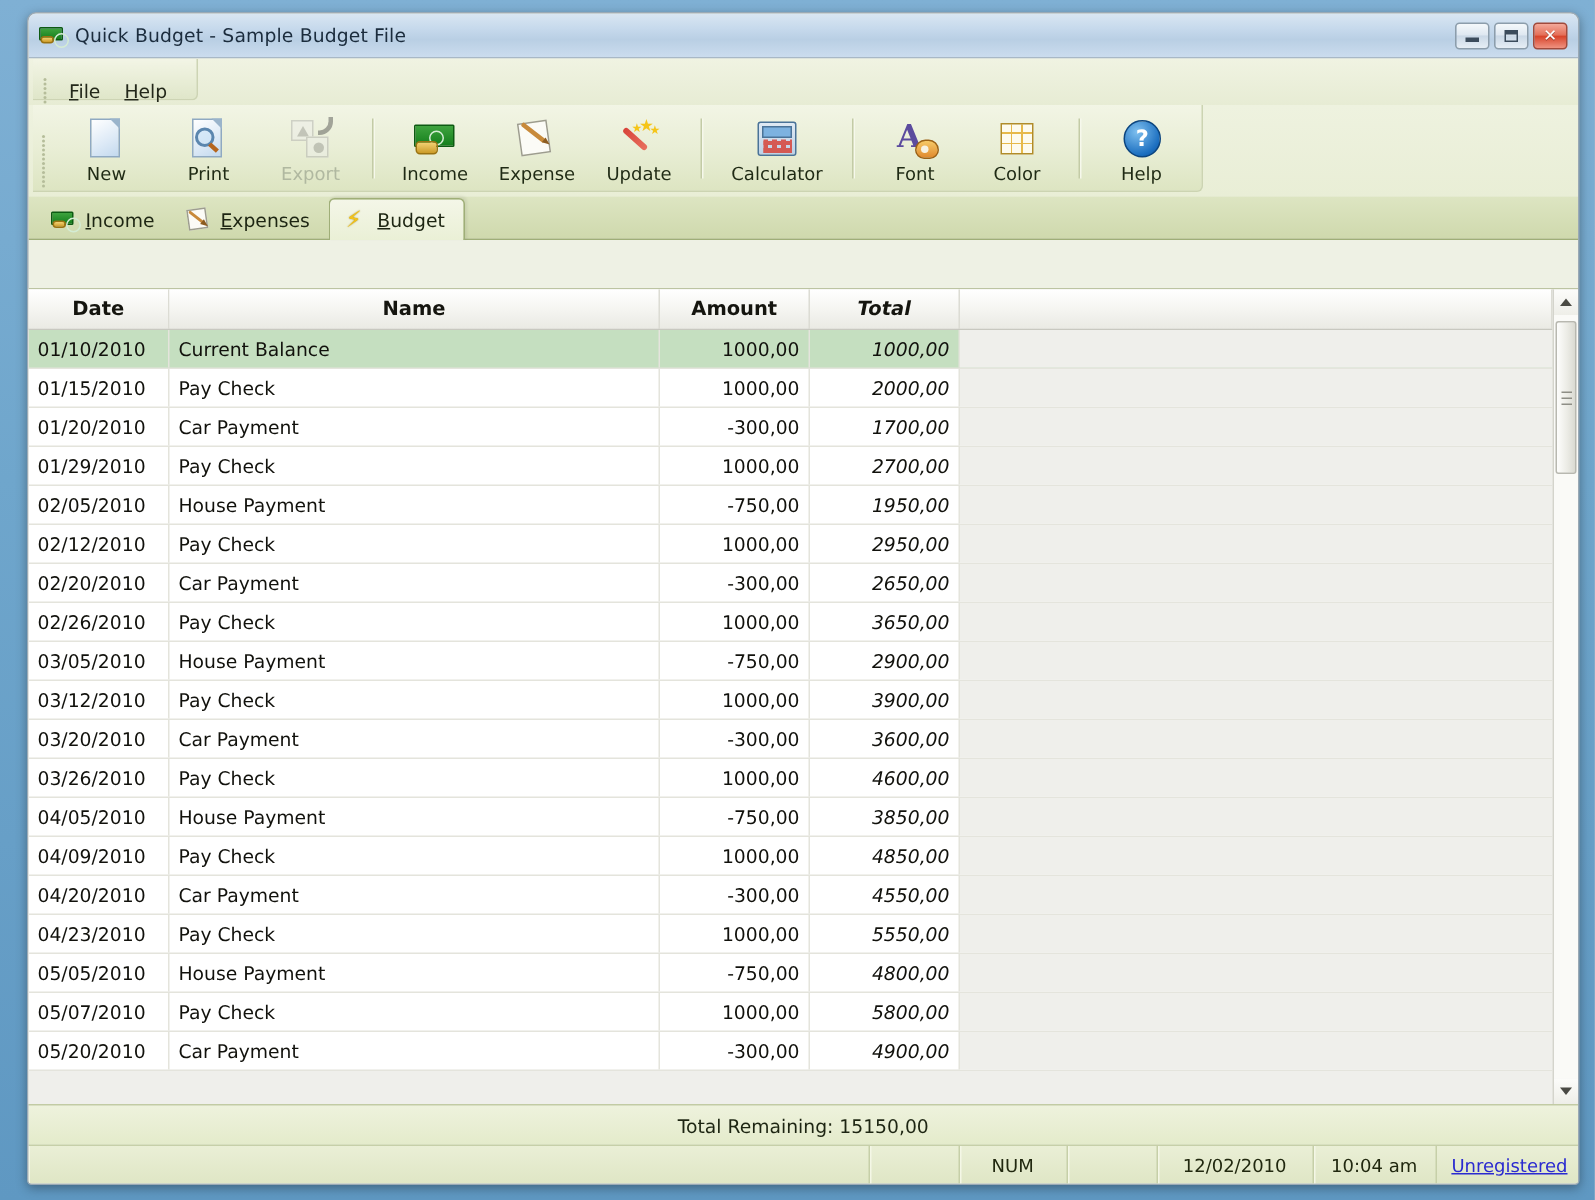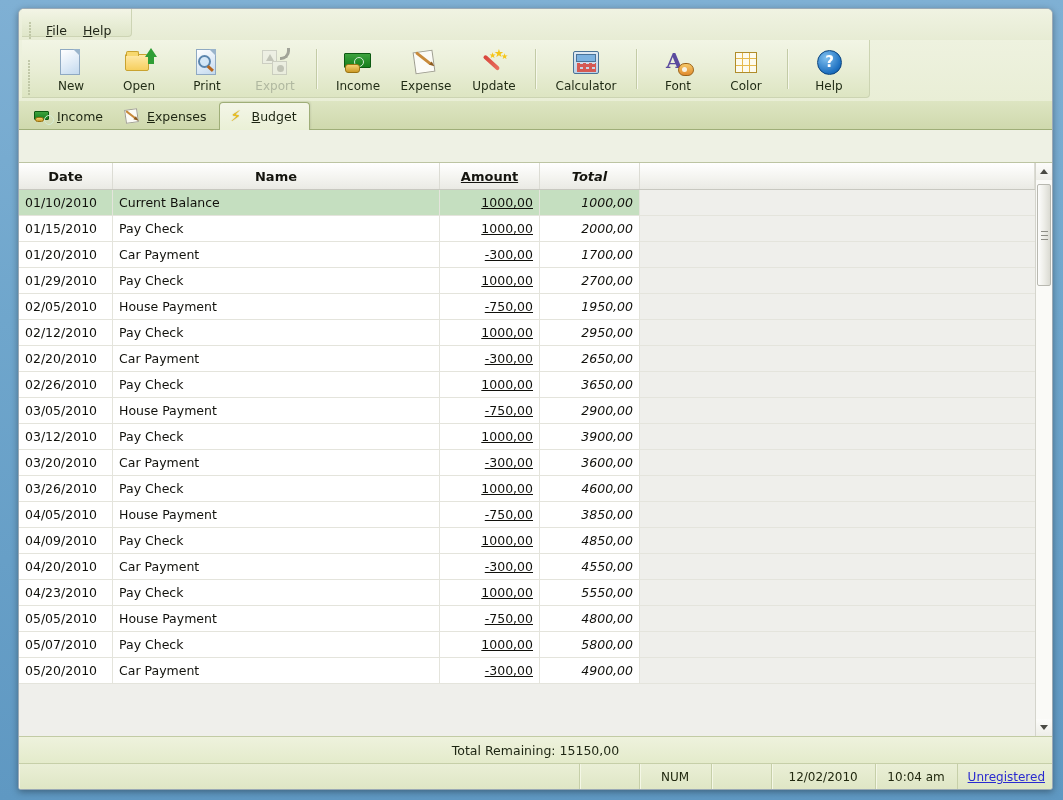--- a/index.html
+++ b/index.html
@@ -233,21 +233,21 @@
     border-bottom: 1px solid #c8c8c0;
   }
   .ghead .hc {
     font-size: 13px; font-weight: bold; color: #15150f;
     display: flex; align-items: center; justify-content: center;
     border-right: 1px solid #dcdcd4;
     background: linear-gradient(180deg,#ffffff 0%,#f4f4f0 55%,#eaeae4 100%);
   }
   .c-date { width: 94px; flex: 0 0 94px; }
   .c-name { width: 327px; flex: 0 0 327px; }
-  .c-amt  { width: 100px; flex: 0 0 100px; text-decoration: underline; }
+  .c-amt  { width: 100px; flex: 0 0 100px; }
   .c-tot  { width: 100px; flex: 0 0 100px; font-style: italic; }
   .c-fill { flex: 1 1 auto; background: linear-gradient(180deg,#fbfbf9 0%,#efefeb 100%); border-right: none; }
 
   .gbody { flex: 1 1 auto; overflow: hidden; background: #efefeb; }
   .grow { display: flex; height: 26px; background: #ffffff; border-bottom: 1px solid #e4e4dc; }
   .grow.sel { background: #c5dfc0; }
   .grow .gc {
     font-size: 12.5px; color: #11110c; display: flex; align-items: center;
     border-right: 1px solid #e4e4dc; padding: 0 6px; overflow: hidden; white-space: nowrap;
   }
@@ -302,20 +302,38 @@
   .sp-date { width: 104px; flex: 0 0 104px; }
   .sp-time { width: 82px; flex: 0 0 82px; }
   .sp-reg { flex: 0 0 auto; padding-left: 10px; border-right: none; box-shadow: none; }
   .reg-link { color: #2a2ad0; text-decoration: underline; font-size: 12px; }
 </style>
 </head>
 <body>
 
 <div class="window">
 
+  <div class="titlebar">
+    <span class="title-icon">
+      <span class="ic bill" style="left:0;top:2px;width:16px;height:9px;"></span>
+      <span class="ic coins" style="left:1px;top:8px;width:9px;height:5px;"></span>
+    </span>
+    <span class="title-text">Quick Budget - Sample Budget File</span>
+    <span class="win-buttons">
+      <span class="win-btn">
+          <i class="gl-min"></i>
+        </span>
+      <span class="win-btn">
+          <i class="gl-max"></i>
+        </span>
+      <span class="win-btn close">
+          <i class="gl-close">✕</i>
+        </span>
+    </span>
+  </div>
 
   <div class="menubar-wrap">
     <div class="menubar">
       <span class="grip">
         <i></i>
           <i></i>
           <i></i>
           <i></i>
           <i></i>
           <i></i>
@@ -342,28 +360,20 @@
           <i></i>
       </span>
 
       <div class="tb-btn">
         <span class="tb-icon">
             <span class="ic page"></span>
           </span>
         <span class="tb-label">New</span>
       </div>
 
-      <div class="tb-btn">
-        <span class="tb-icon">
-          <span class="ic folder"></span>
-            <span class="ic arrow-g"></span>
-            <span class="ic arrow-g2"></span>
-        </span>
-        <span class="tb-label">Open</span>
-      </div>
 
       <div class="tb-btn">
         <span class="tb-icon">
           <span class="ic page"></span>
             <span class="ic magnif"></span>
         </span>
         <span class="tb-label">Print</span>
       </div>
 
       <div class="tb-btn disabled">

